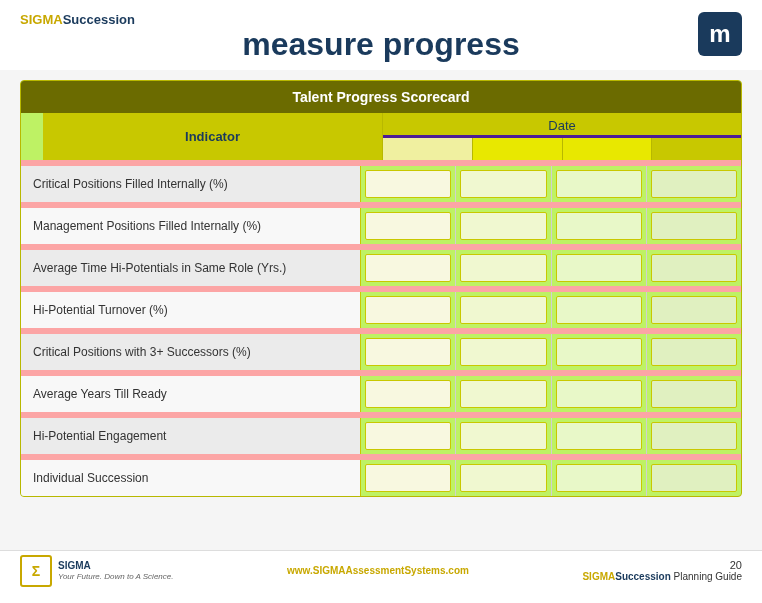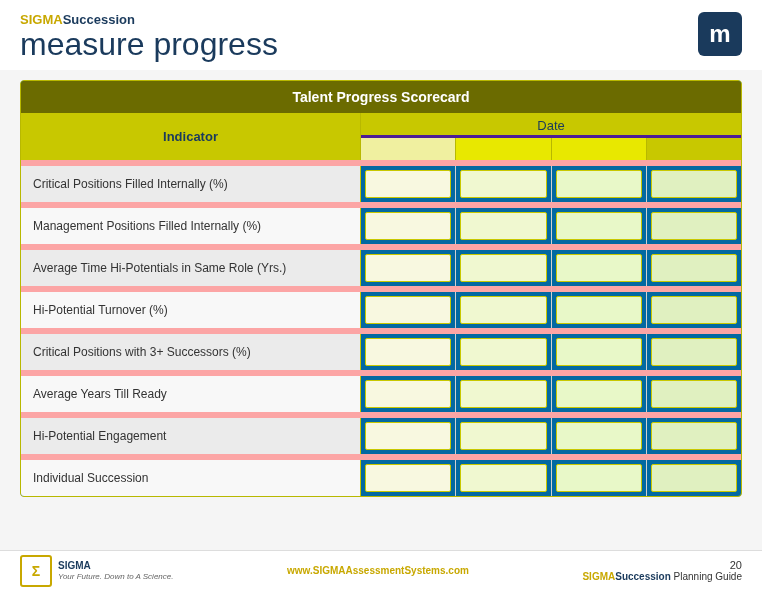--- a/index.html
+++ b/index.html
@@ -30,23 +30,24 @@
       font-weight: bold;
     }
     .brand-sigma .sigma {
       color: #c8a800;
     }
     .brand-sigma .succession {
       color: #1a3a5c;
     }
     .page-title {
       font-size: 32px;
-      font-weight: normal;
+      font-weight: bold;
       color: #1a3a5c;
       line-height: 1.1;
+      text-align: center;
     }
     .logo-m {
       position: absolute;
       top: 12px;
       right: 20px;
       width: 44px;
       height: 44px;
       background: #1a3a5c;
       border-radius: 6px;
       display: flex;
@@ -60,37 +61,38 @@
     
     .content {
       flex: 1;
       padding: 10px 20px;
     }
 
     .scorecard {
       border: 1.5px solid #b8b800;
       border-radius: 4px;
       overflow: hidden;
-      background: #0369a1;
+      background: #bef264;
     }
 
     
     .scorecard-title {
       background: #6b6b00;
       color: white;
       text-align: center;
       padding: 8px;
       font-size: 14px;
       font-weight: bold;
     }
 
     
     .header-row {
       display: flex;
       background: #c8c800;
+      margin-left: 22px;
     }
     .indicator-header {
       width: 340px;
       min-width: 340px;
       padding: 8px 12px;
       font-size: 13px;
       font-weight: bold;
       color: #1a3a5c;
       display: flex;
       align-items: center;

